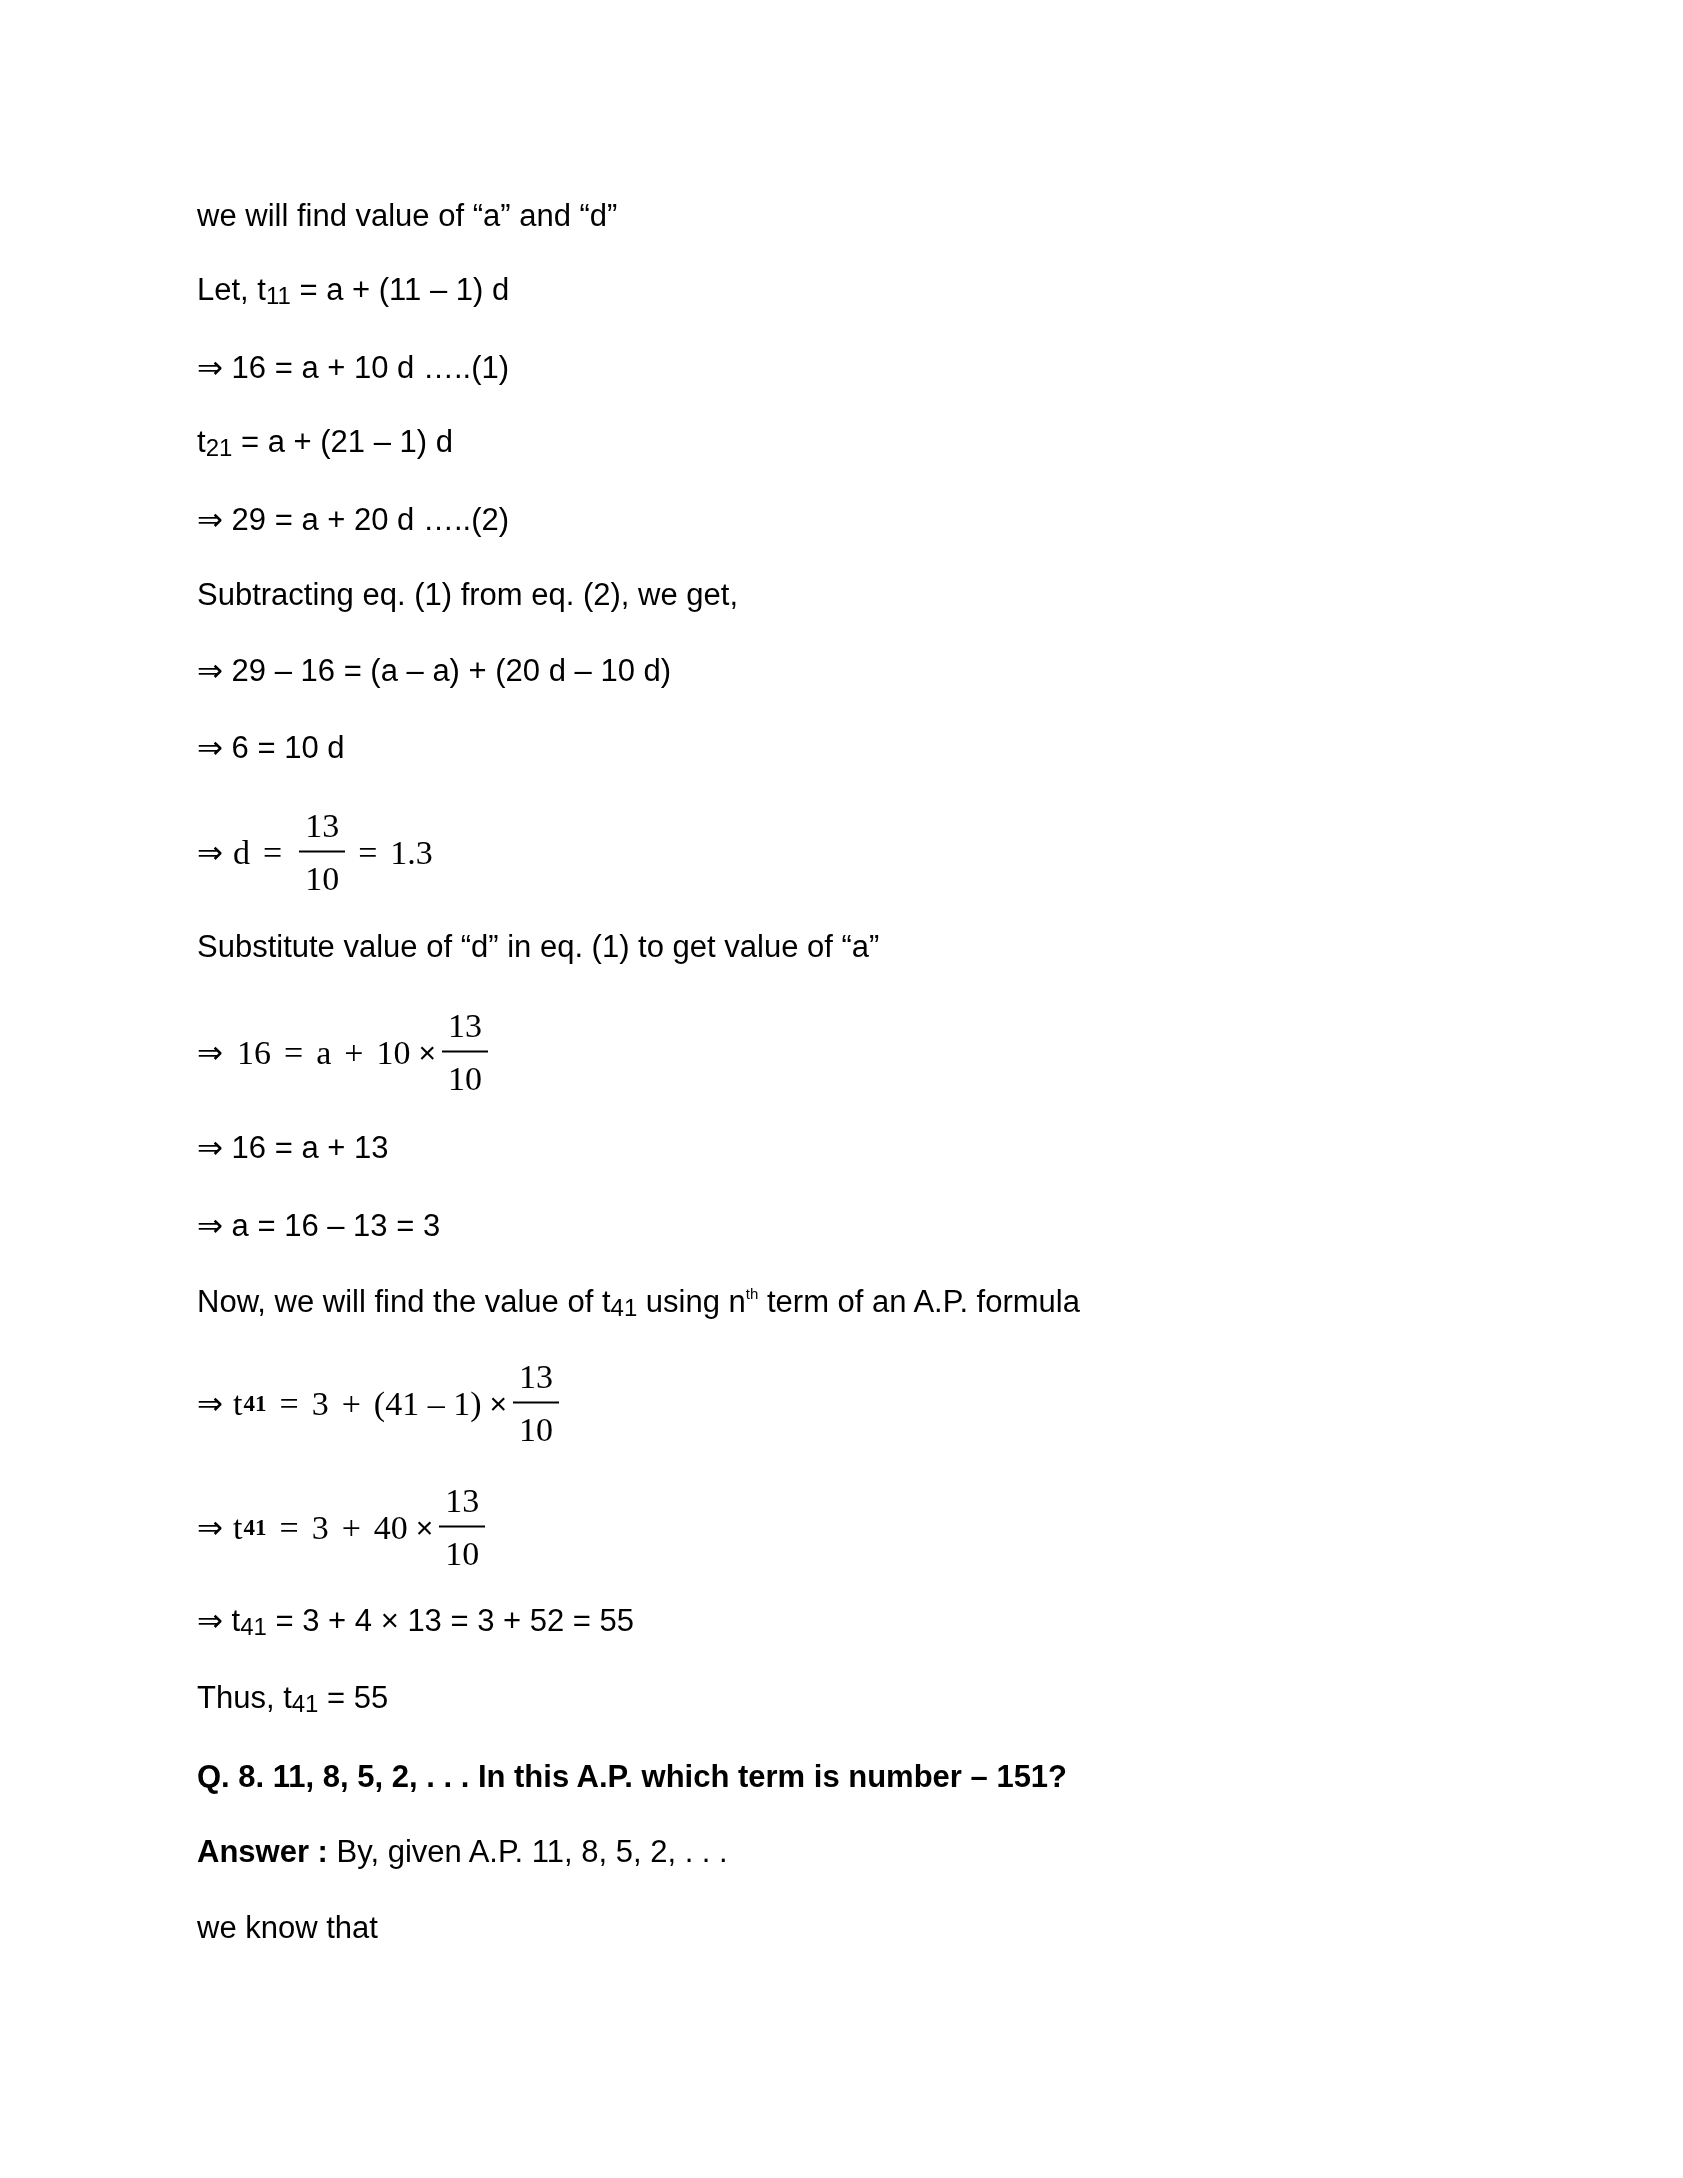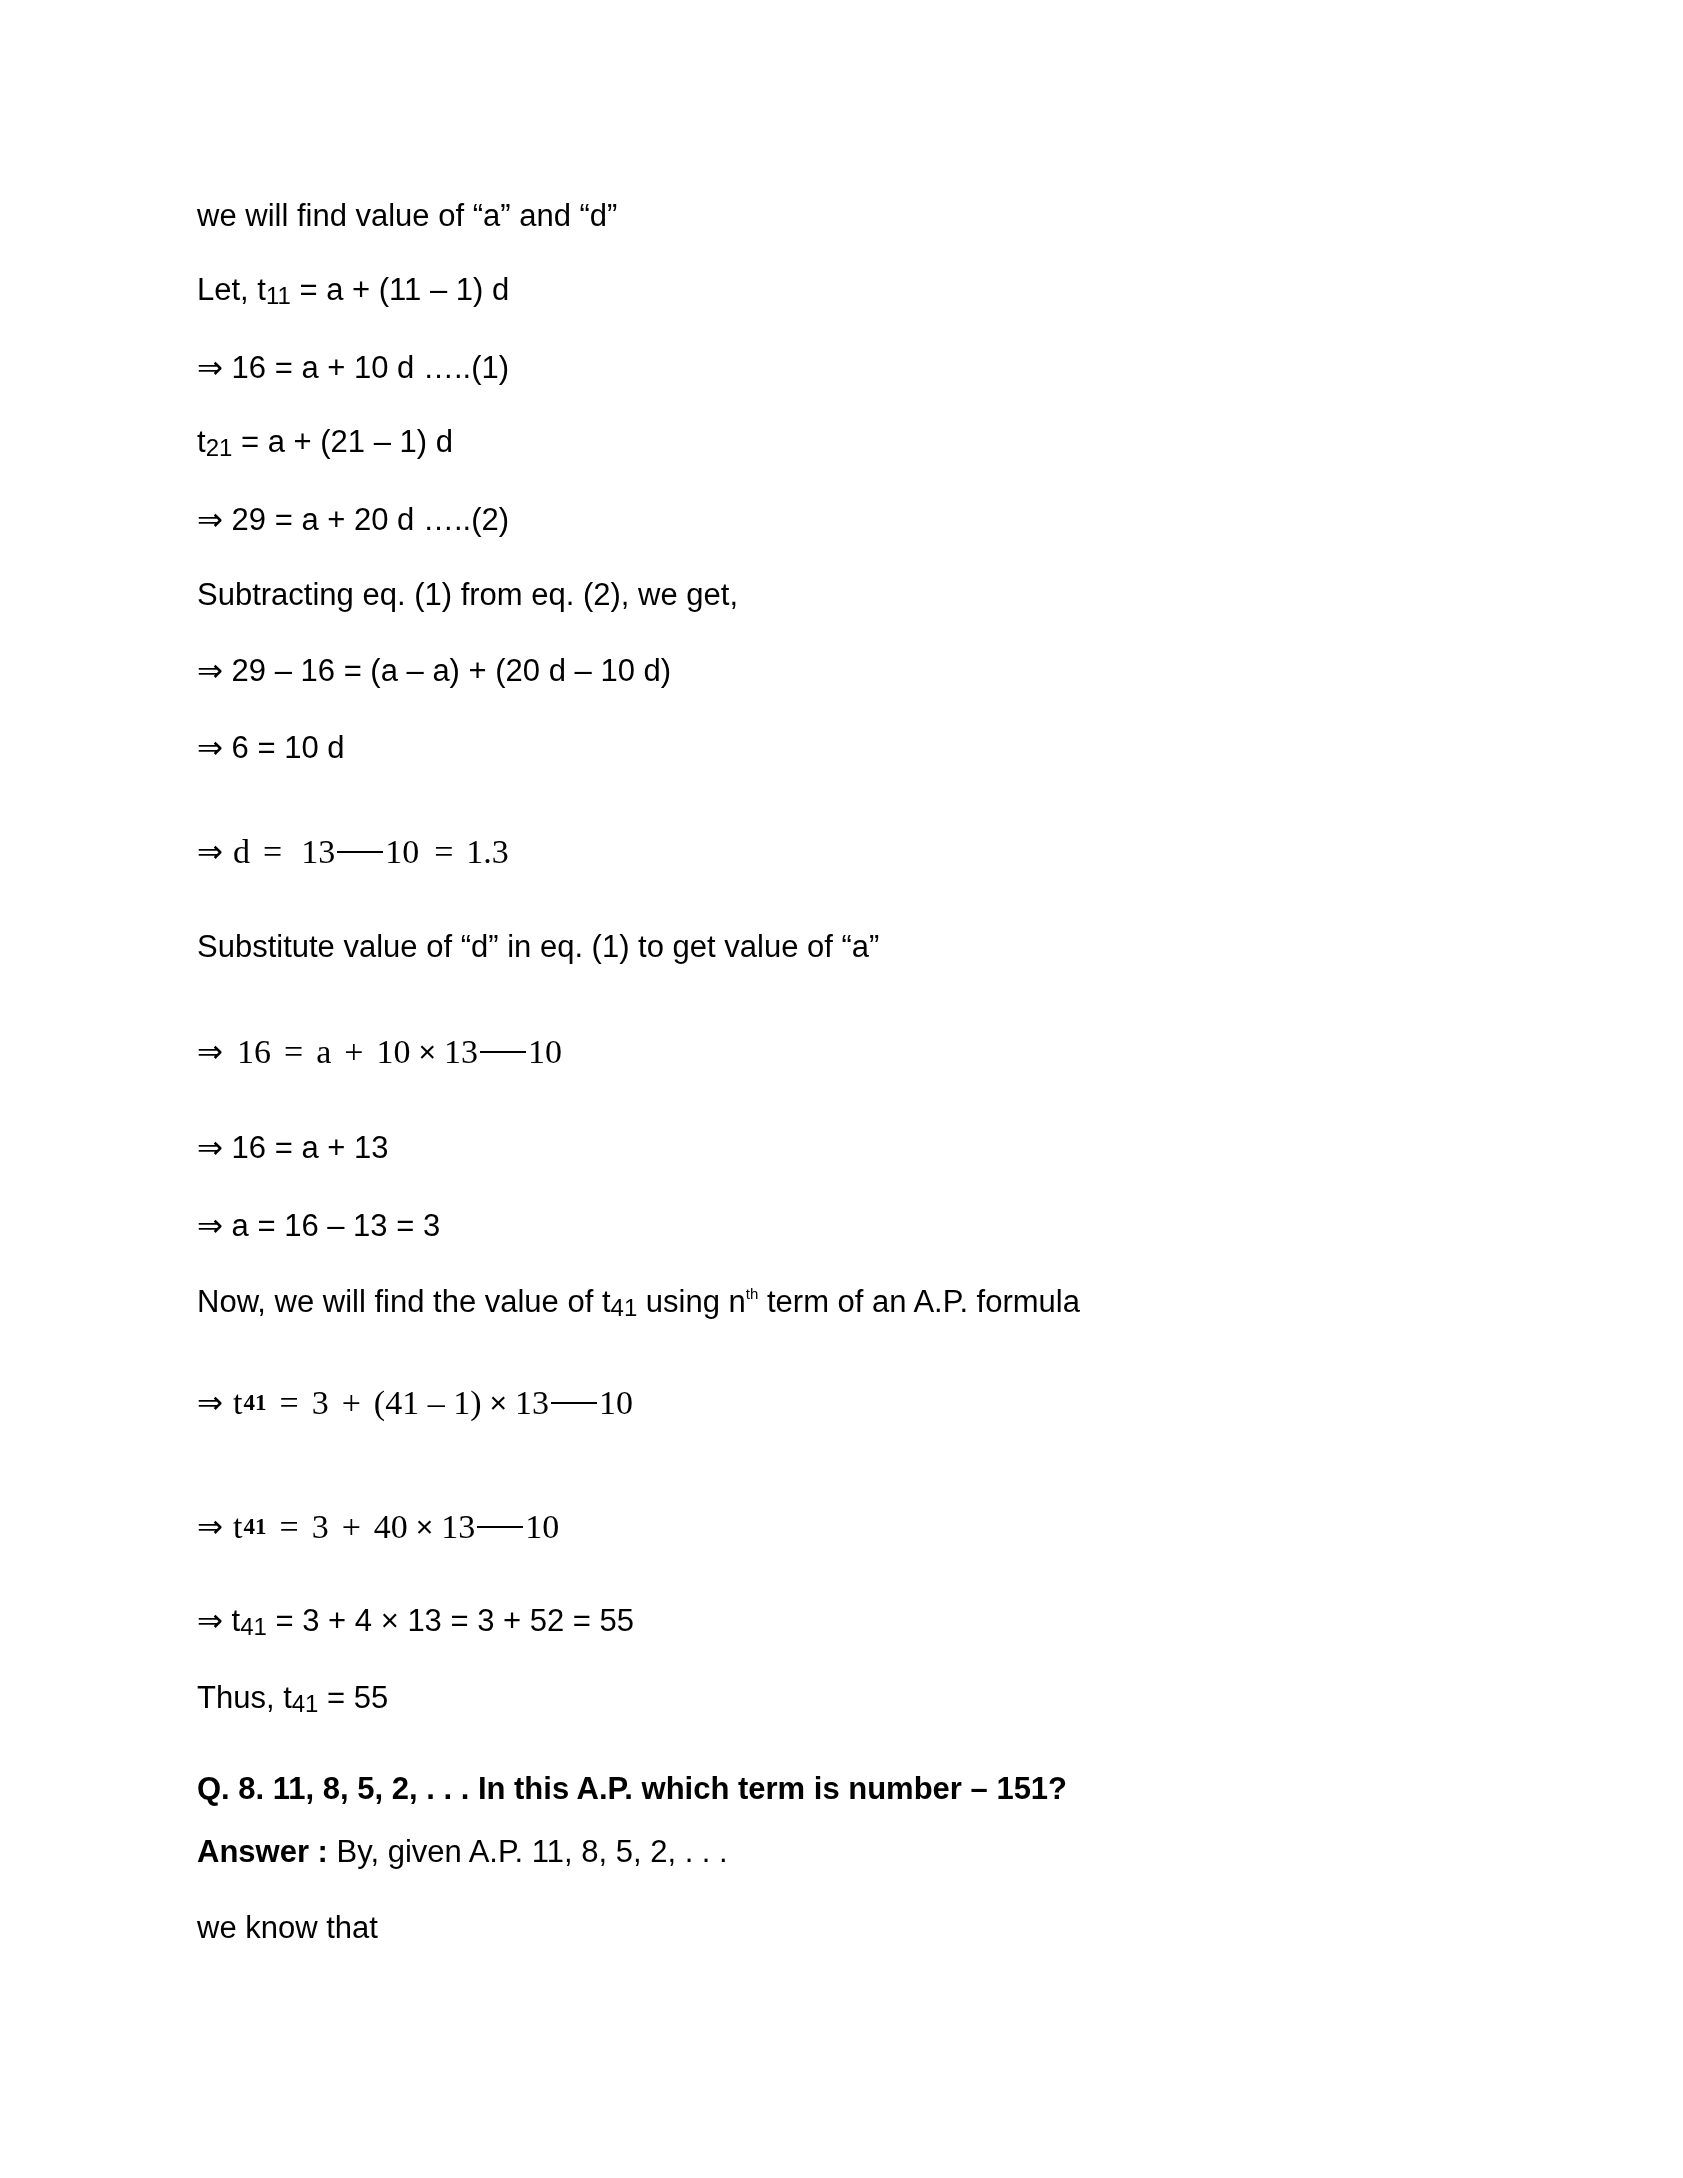--- a/index.html
+++ b/index.html
@@ -1,25 +1,25 @@
 <!DOCTYPE html>
 <html><head>
 <meta charset="utf-8">
 <style>
   html, body { margin:0; padding:0; background:#ffffff; }
   body { width:1683px; height:2178px; position:relative; overflow:hidden;
          font-family:"Liberation Sans", sans-serif; color:#000; }
   .line { position:absolute; left:197px; font-size:31px; line-height:40px; white-space:nowrap; transform:translateY(-50%); }
   .sub { font-size:24px; vertical-align:-4px; }
   .sup { font-size:15px; vertical-align:13px; }
-  .bold { font-weight:bold;margin-top:12px; }
+  .bold { font-weight:bold; }
   .math { font-family:"Liberation Serif", serif; font-size:34px; display:flex; align-items:center; }
   .math .op { margin:0 13px; }
   .math .arrow { font-family:"Liberation Sans", sans-serif; font-size:31px; margin-right:10px; }
-  .frac { display:inline-flex; flex-direction:row; align-items:center; margin-left:4px; }
+  .frac { display:inline-flex; flex-direction:column; align-items:center; margin-left:4px; }
   .frac .num { line-height:36px; padding:0 2px; }
   .frac .bar { width:100%; height:2px; background:#000; margin:7px 0 8px 0; min-width:46px; }
   .frac .den { line-height:36px; padding:0 2px; }
   .msub { font-size:23px; vertical-align:-8px; font-weight:bold; margin-left:1px; }
   .times { font-family:"Liberation Sans", sans-serif; font-size:30px; margin:0 2px 0 8px; }
 </style>
 </head>
 <body>
 
 <div>

